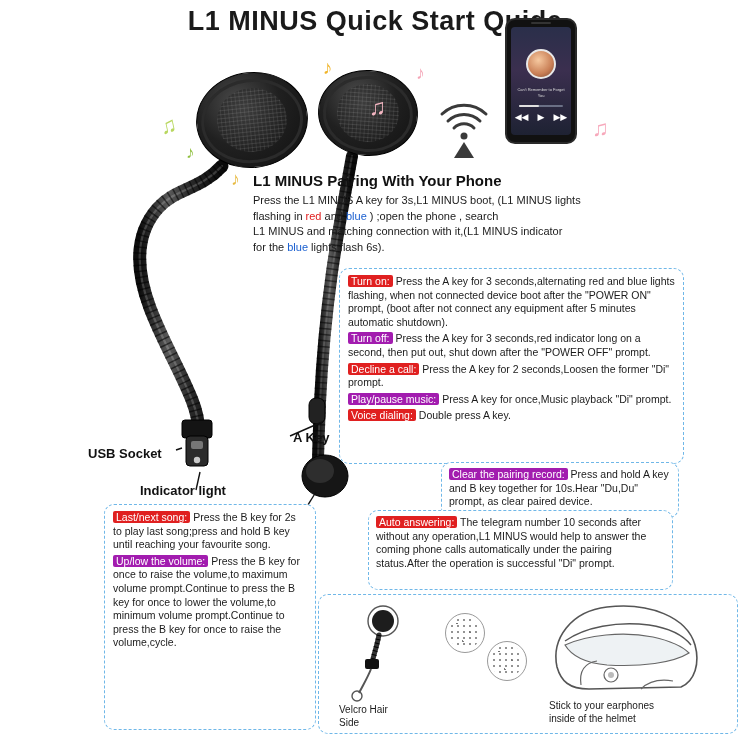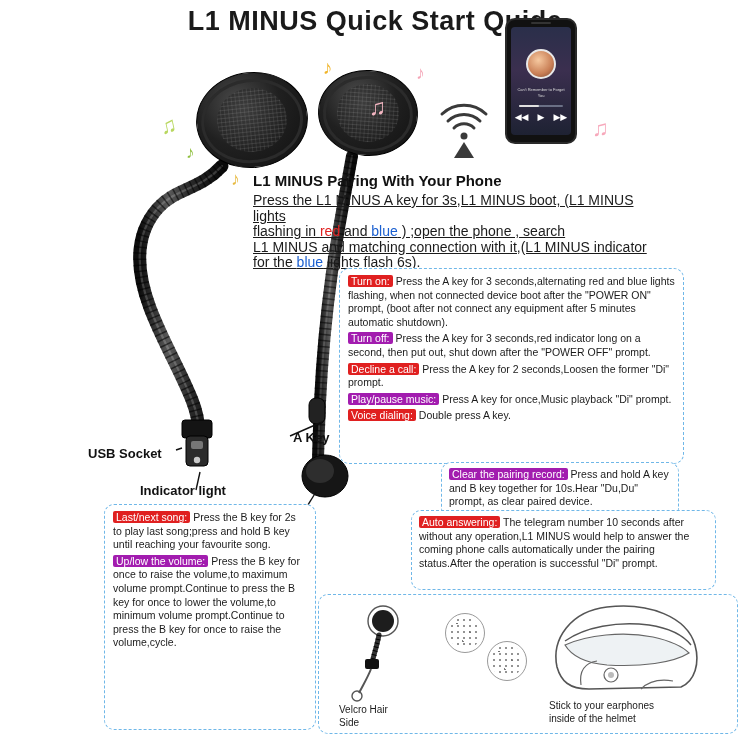--- a/index.html
+++ b/index.html
@@ -104,40 +104,40 @@
   #label-b-key { left: 247px; top: 478px; }
 
   
   .hl-red { color: #e02020; }
   .hl-blue { color: #1a5fd0; }
 
   #pairing-block { position: absolute; left: 253px; top: 172px; width: 400px; }
   #pairing-title {
     font-size: 15px; font-weight: bold; color: #111; margin-bottom: 4px;
   }
-  #pairing-body { font-size: 14px; line-height: 15.5px; color: #1b1b1b; text-decoration: underline; }
+  #pairing-body { font-size: 11px; line-height: 15.5px; color: #1b1b1b; }
 
   .dashed-box {
     position: absolute;
     border: 1.5px dashed #6fb7e8;
     border-radius: 10px;
     background: #fff;
   }
 
   #functions-box { left: 339px; top: 268px; width: 345px; height: 196px; padding: 6px 8px 4px 8px; }
   .fn-row { font-size: 10.5px; line-height: 13.6px; margin-bottom: 3px; color: #1b1b1b; }
   .tag {
     display: inline; padding: 0 3px; color: #ffffff; font-weight: normal;
     border-radius: 2px; font-size: 10.5px;
   }
   .tag-red { background: #e02020; }
   .tag-blue { background: #a21caf; }
 
   #pairing-record-box { left: 441px; top: 462px; width: 238px; height: 56px; padding: 5px 7px; }
-  #auto-answer-box { left: 368px; top: 510px; width: 305px; height: 80px; padding: 5px 7px; margin-left: 43px; }
+  #auto-answer-box { left: 368px; top: 510px; width: 305px; height: 80px; padding: 5px 7px; }
   .note-text { font-size: 10.5px; line-height: 13.6px; color: #1b1b1b; }
 
   #bkey-box { left: 104px; top: 504px; width: 212px; height: 226px; padding: 6px 8px; }
 
   #accessories-box { left: 318px; top: 594px; width: 420px; height: 140px; padding: 6px; }
   .acc-item { position: absolute; text-align: left; font-size: 10px; line-height: 13px; color: #1b1b1b; }
   .velcro {
     position: absolute; border-radius: 50%;
     background:
       radial-gradient(circle at 30% 25%, rgba(0,0,0,0.55) 0 1px, rgba(0,0,0,0) 1px),

